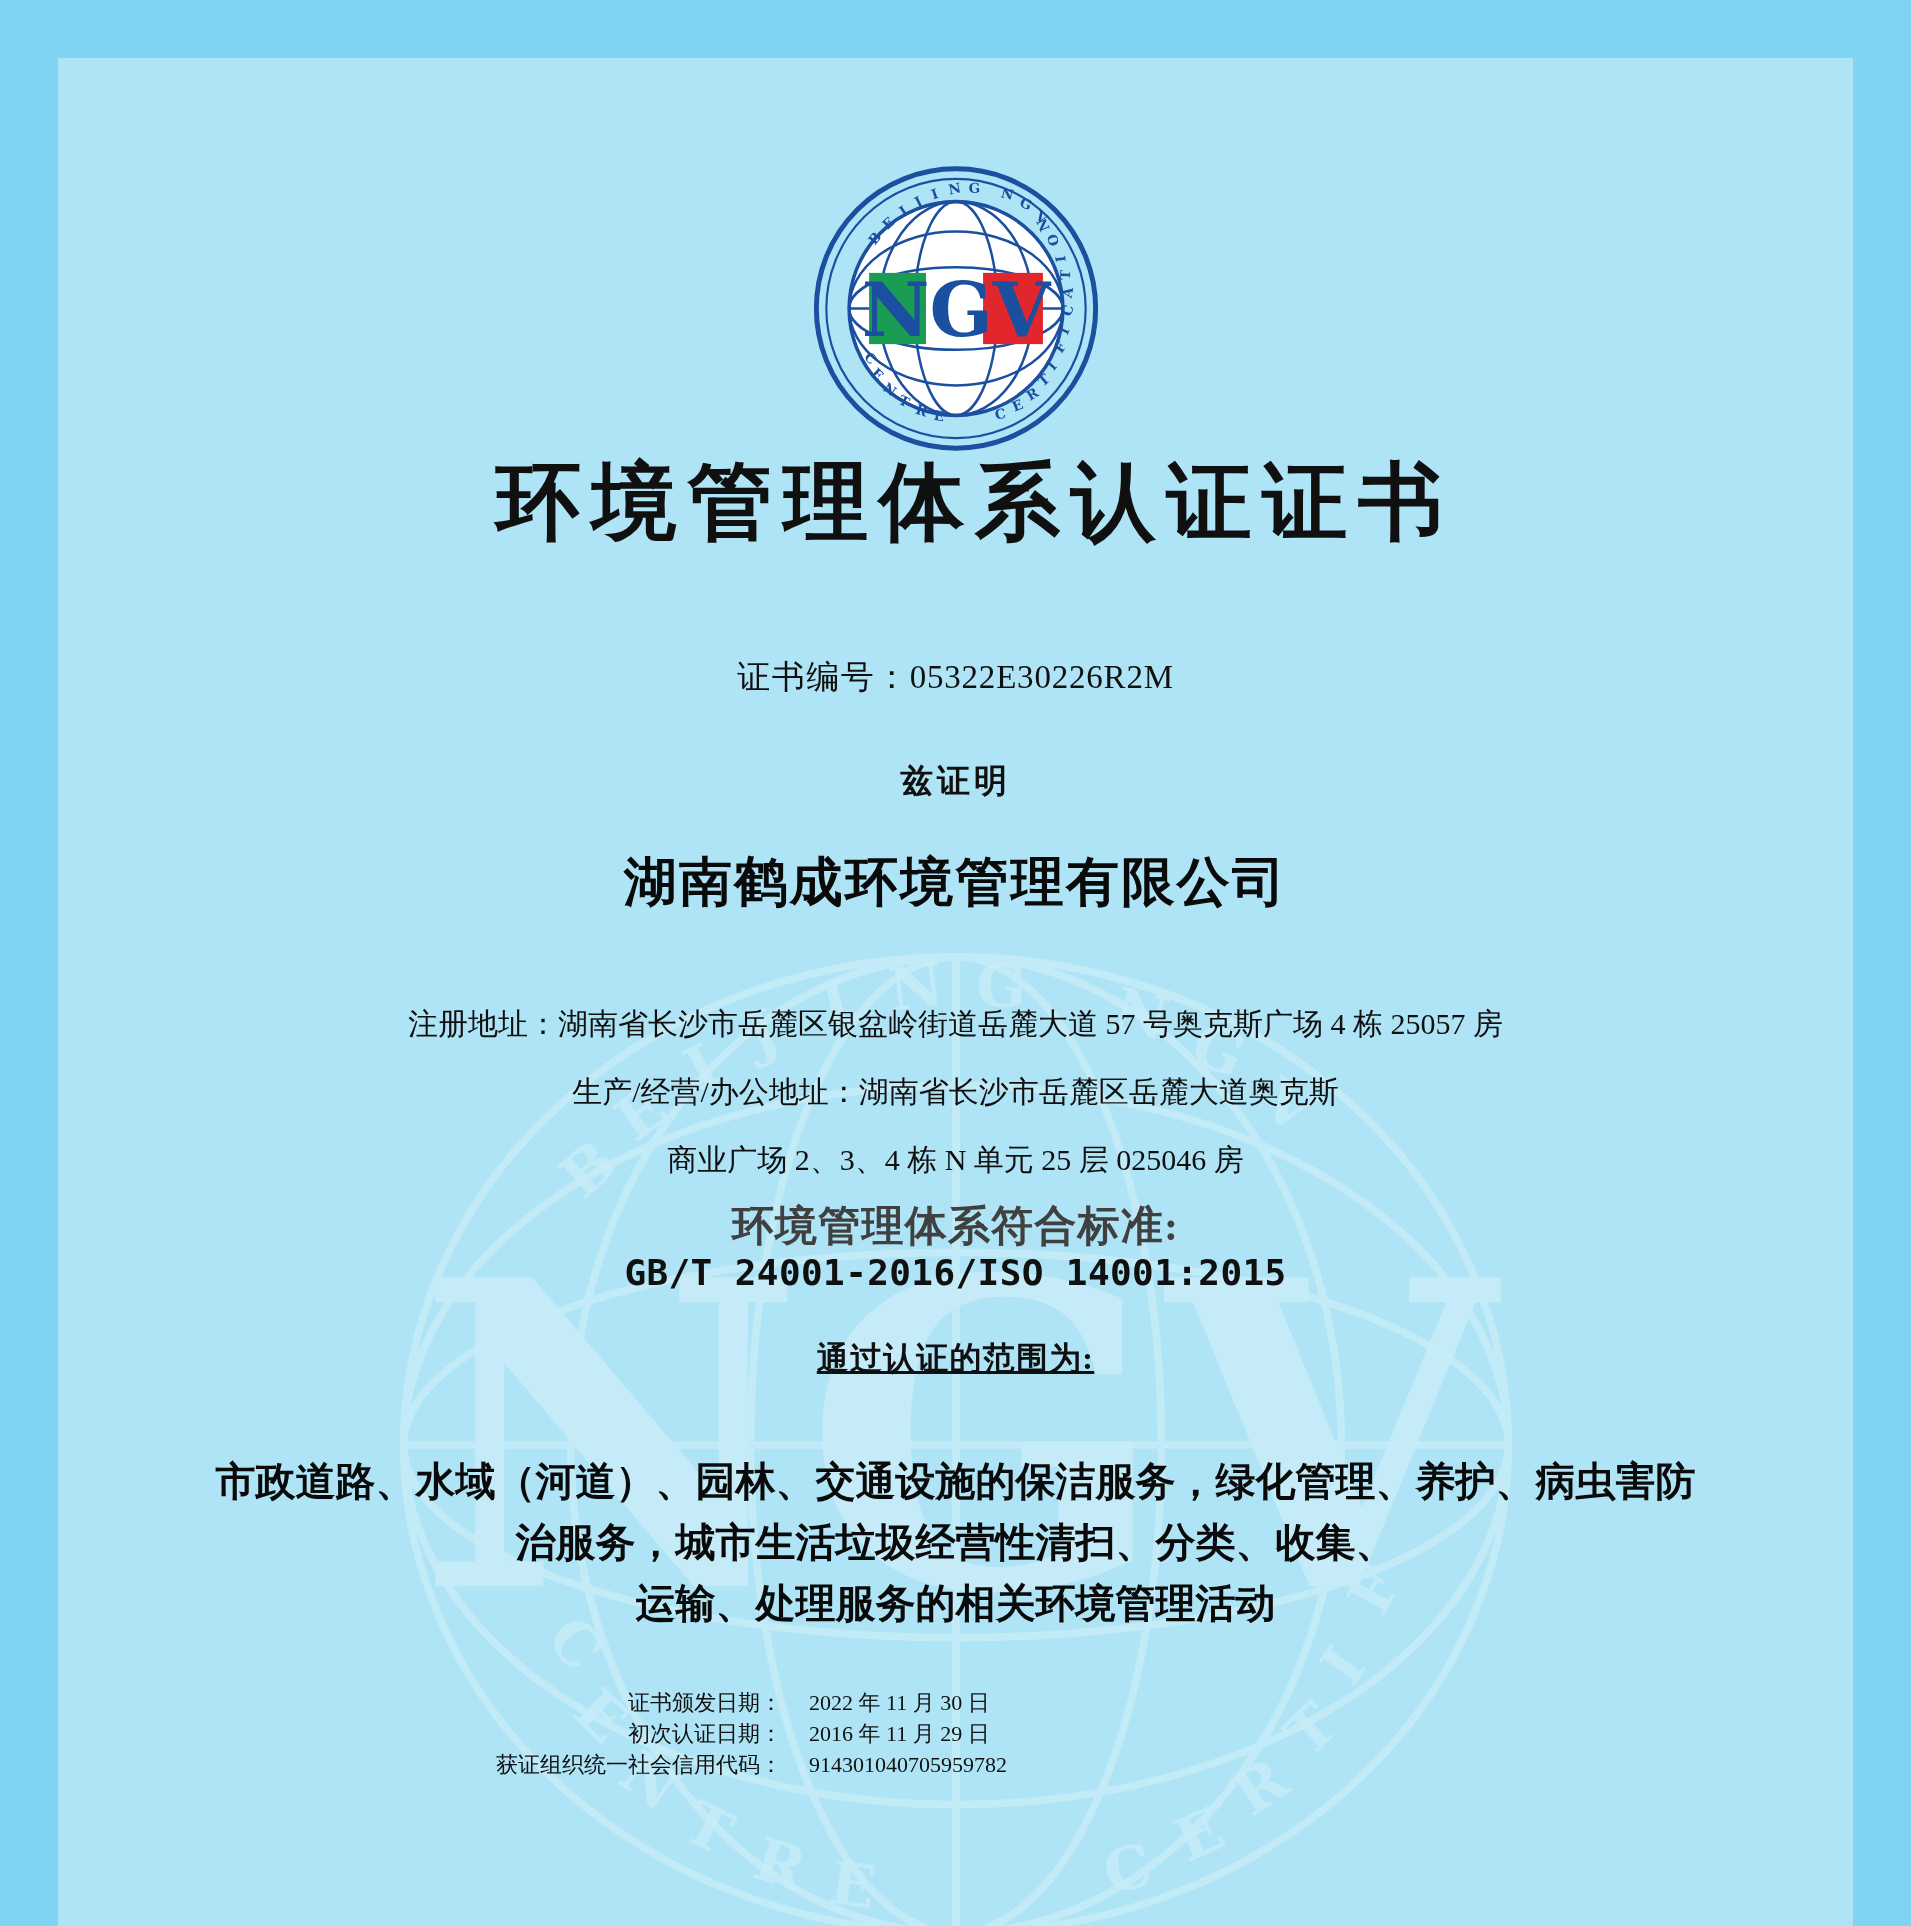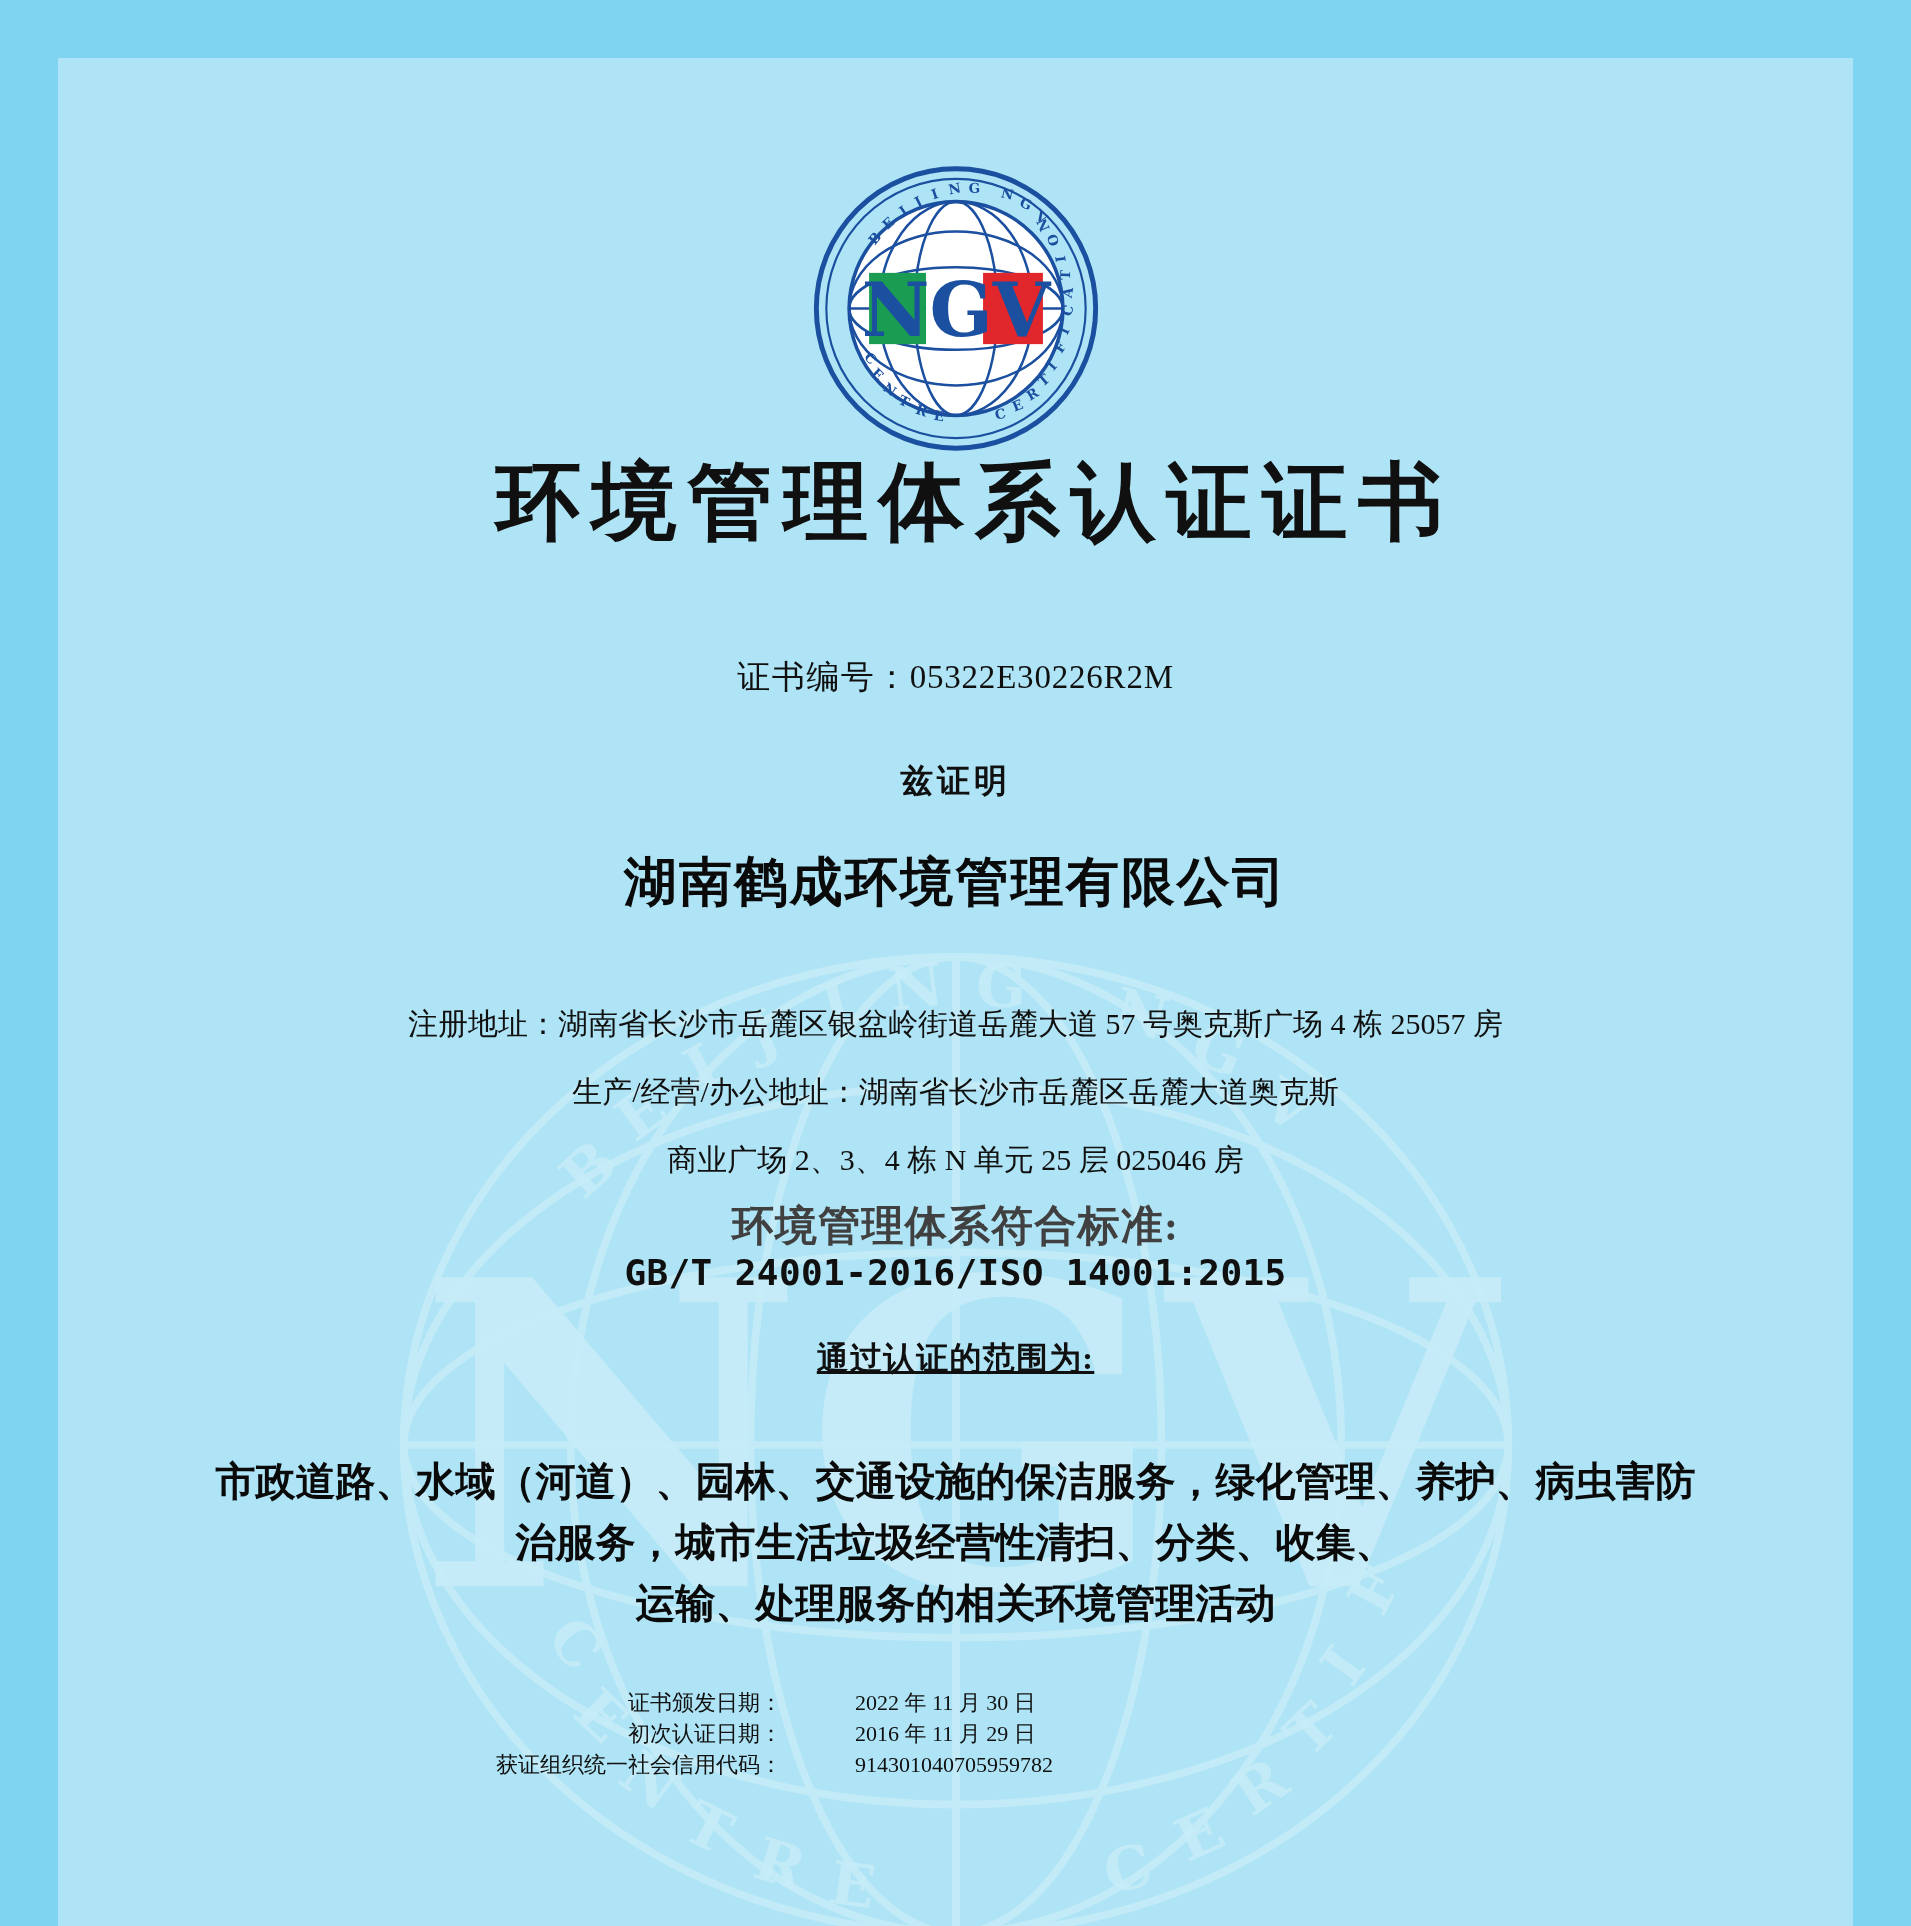--- a/index.html
+++ b/index.html
@@ -180,21 +180,21 @@
     text-align: left;
   }
   .dates .row { display: flex; }
   .dates .k {
     width: 366px;
     text-align: right;
     padding-right: 27px;
     box-sizing: border-box;
     white-space: nowrap;
   }
-  .dates .v { white-space: nowrap; margin-left: 46px; }
+  .dates .v { white-space: nowrap; }
 </style>
 </head>
 <body>
 
 <div class="certificate">
   <div class="inner-panel"></div>
 
   <svg class="watermark" viewBox="0 0 1000 900">
     <g fill="none" stroke="#ffffff" stroke-width="6" opacity="0.85">
       <ellipse cx="500" cy="450" rx="430" ry="380"></ellipse>

